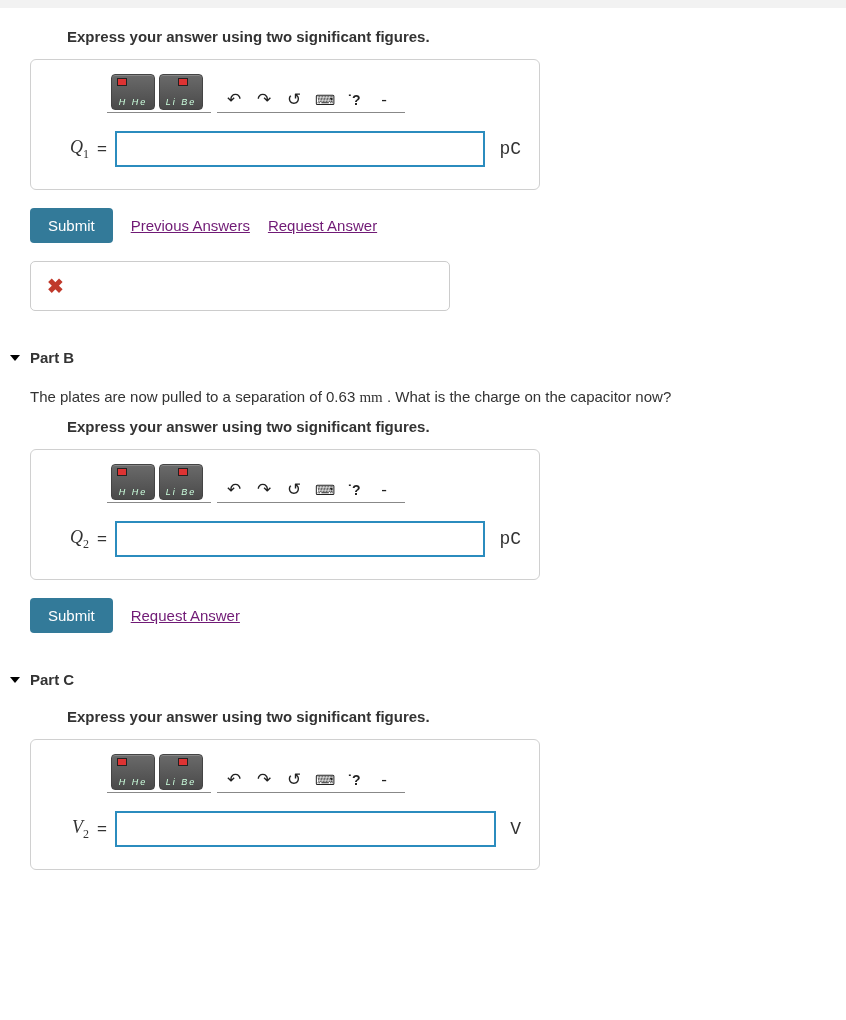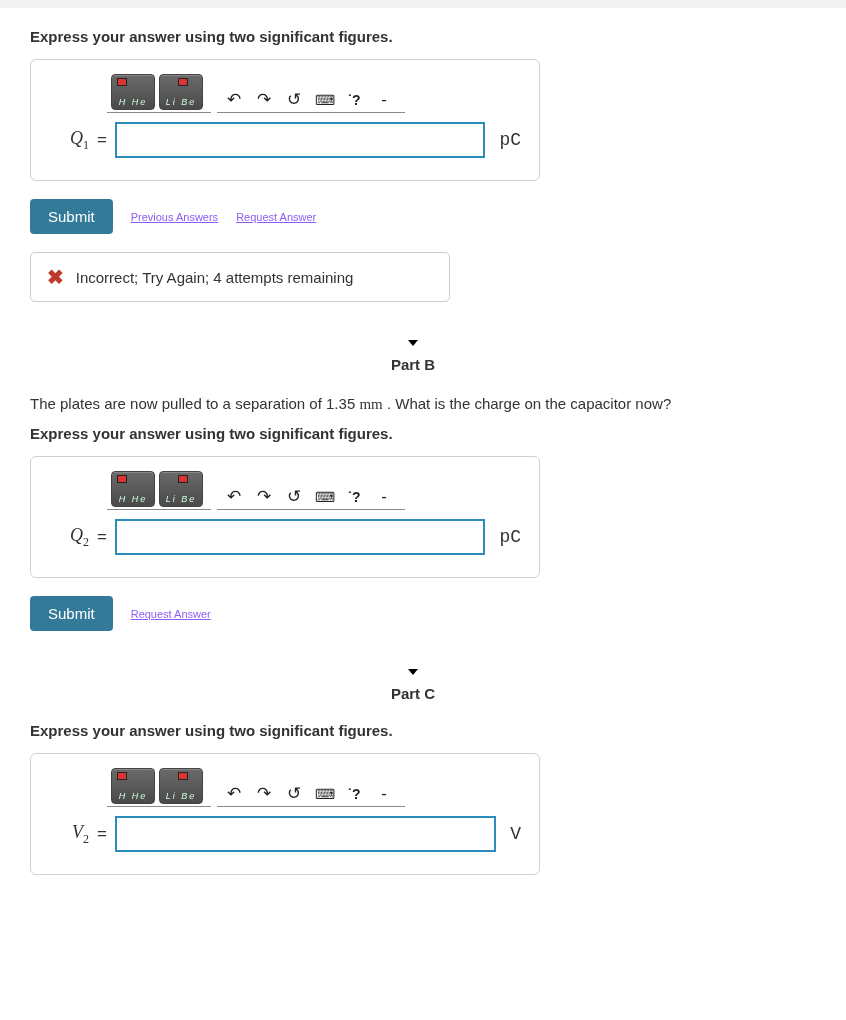--- a/index.html
+++ b/index.html
@@ -19,20 +19,21 @@
   .part-section {
     margin-top: 20px;
   }
   .prompt-text {
     margin: 6px 0 10px 0;
     line-height: 1.4;
   }
   .instruction {
     font-weight: 600;
     margin-bottom: 14px;
+    margin-left: 37px;
   }
   .answer-box {
     border: 1.5px solid #d0d0d0;
     border-radius: 6px;
     padding: 12px 18px 22px 18px;
     width: 510px;
     position: relative;
   }
   .toolbar {
     display: flex;
@@ -92,21 +93,21 @@
     font-size: 14px;
   }
   .tb-icon.keyboard {
     font-size: 14px;
     letter-spacing: -2px;
   }
   .answer-row {
     display: flex;
     align-items: center;
     gap: 8px;
-    margin-top: 9px;
+    margin-top: 18px;
   }
   .var-label {
     font-family: "Times New Roman", serif;
     font-style: italic;
     font-size: 18px;
     min-width: 40px;
     text-align: right;
   }
   .var-label sub { font-style: normal; font-size: 12px; }
   .eq { font-size: 17px; }
@@ -132,23 +133,23 @@
   .submit-btn {
     background: #337a99;
     color: #fff;
     border: none;
     border-radius: 4px;
     font-size: 15px;
     padding: 9px 18px;
     cursor: pointer;
   }
   .link {
-    color: #8b5cf6;
+    color: #701a75;
     text-decoration: underline;
-    font-size: 11px;
+    font-size: 15px;
     cursor: pointer;
   }
   .feedback {
     margin-top: 18px;
     border: 1.5px solid #ccc;
     border-radius: 5px;
     padding: 12px 16px;
     display: flex;
     align-items: center;
     gap: 12px;
@@ -162,21 +163,20 @@
   }
   .part-header {
     display: flex;
     align-items: center;
     gap: 10px;
     font-weight: 700;
     font-size: 15px;
     margin-top: 38px;
     margin-bottom: 14px;
     margin-left: -20px;
-    flex-direction: column;
   }
   .caret {
     width: 0; height: 0;
     border-left: 5px solid transparent;
     border-right: 5px solid transparent;
     border-top: 6px solid #000;
   }
   .mm-unit { font-family: "Times New Roman", serif; text-align: right; }
 </style>
 </head>
@@ -211,31 +211,30 @@
   </div>
 
   <div class="action-row">
     <button class="submit-btn">Submit</button>
     <span class="link">Previous Answers</span>
     <span class="link">Request Answer</span>
   </div>
 
   <div class="feedback">
     <span class="x">✖</span>
-    <span>Incorrect; Try Again; 4 attempts remaining</span>
   </div>
 </div>
 
 <div class="part-header">
   <span class="caret"></span>
   <span>Part B</span>
 </div>
 <div class="part-section">
   <div class="prompt-text">
-    <span>The plates are now pulled to a separation of 1.35 </span><span class="mm-unit">mm</span><span> . What is the charge on the capacitor now?</span>
+    <span>The plates are now pulled to a separation of 0.63 </span><span class="mm-unit">mm</span><span> . What is the charge on the capacitor now?</span>
   </div>
   <div class="instruction">Express your answer using two significant figures.</div>
 
   <div class="answer-box">
     <div class="toolbar">
       <div class="toolbar-group">
         <div class="pt-btn"></div>
         <div class="pt-btn b2"></div>
       </div>
       <div class="toolbar-group">

